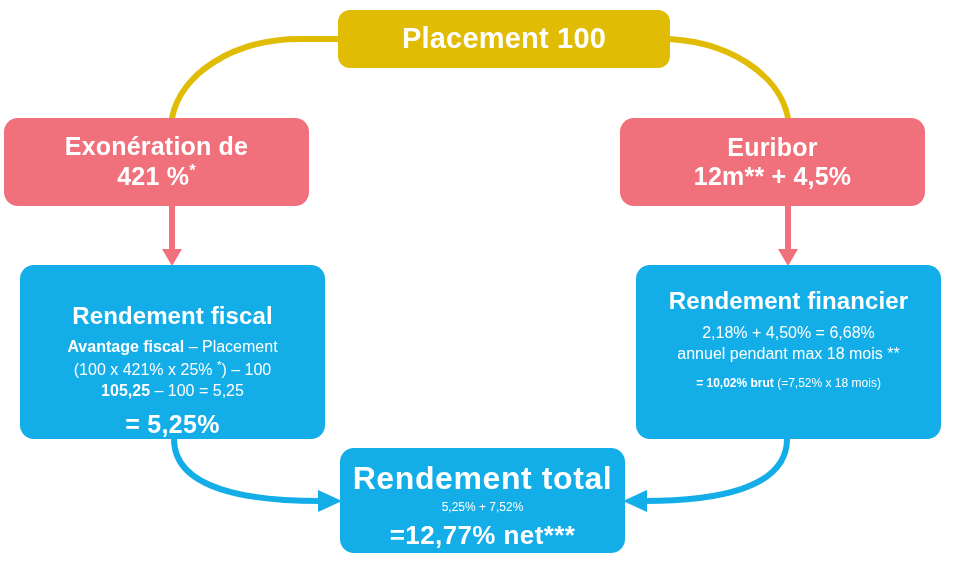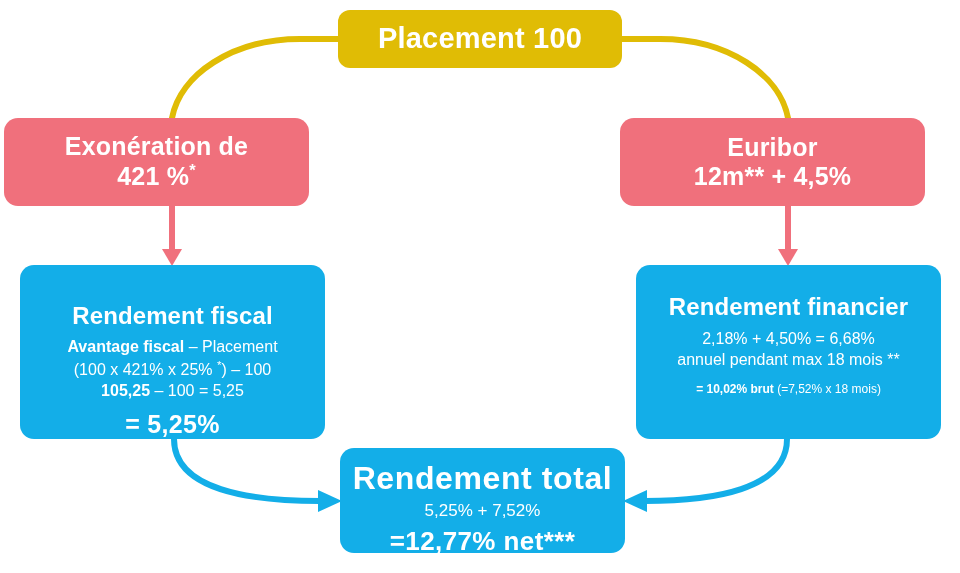--- a/index.html
+++ b/index.html
@@ -37,38 +37,38 @@
     justify-content: center;
     text-align: center;
     line-height: 1.16;
   }
   .node.yellow { background: #E0BC05; }
   .node.pink   { background: #F0707C; }
   .node.blue   { background: #13AEE8; }
 
   
   #node-placement {
-    left: 338px; top: 10px; width: 284px; height: 58px;
+    left: 338px; top: 10px; width: 332px; height: 58px;
     border-radius: 12px;
   }
   #node-exoneration {
     left: 4px; top: 118px; width: 305px; height: 88px;
   }
   #node-euribor {
     left: 620px; top: 118px; width: 305px; height: 88px;
   }
   #node-fiscal {
     left: 20px; top: 265px; width: 305px; height: 174px;
     justify-content: flex-end;
     padding-top: 14px;
   }
   #node-financier {
     left: 636px; top: 265px; width: 305px; height: 174px;
     justify-content: flex-start;
-    padding-top: 28px;
+    padding-top: 22px;
   }
   #node-total {
     left: 340px; top: 448px; width: 285px; height: 105px;
     justify-content: flex-start;
     padding-top: 12px;
   }
 
   
   .title-xl {
     font-size: 29px;
@@ -110,21 +110,21 @@
     font-size: 25px;
     font-weight: bold;
     margin-top: 9px;
     letter-spacing: 0.3px;
   }
   .result-line {
     font-size: 12px;
     margin-top: 12px;
   }
   .total-sub {
-    font-size: 17px;
+    font-size: 12px;
     font-weight: normal;
     margin-top: 4px;
   }
   .total-big {
     font-size: 26px;
     font-weight: bold;
     margin-top: 5px;
     letter-spacing: 0.4px;
   }
   .spacer-sm { height: 7px; }

